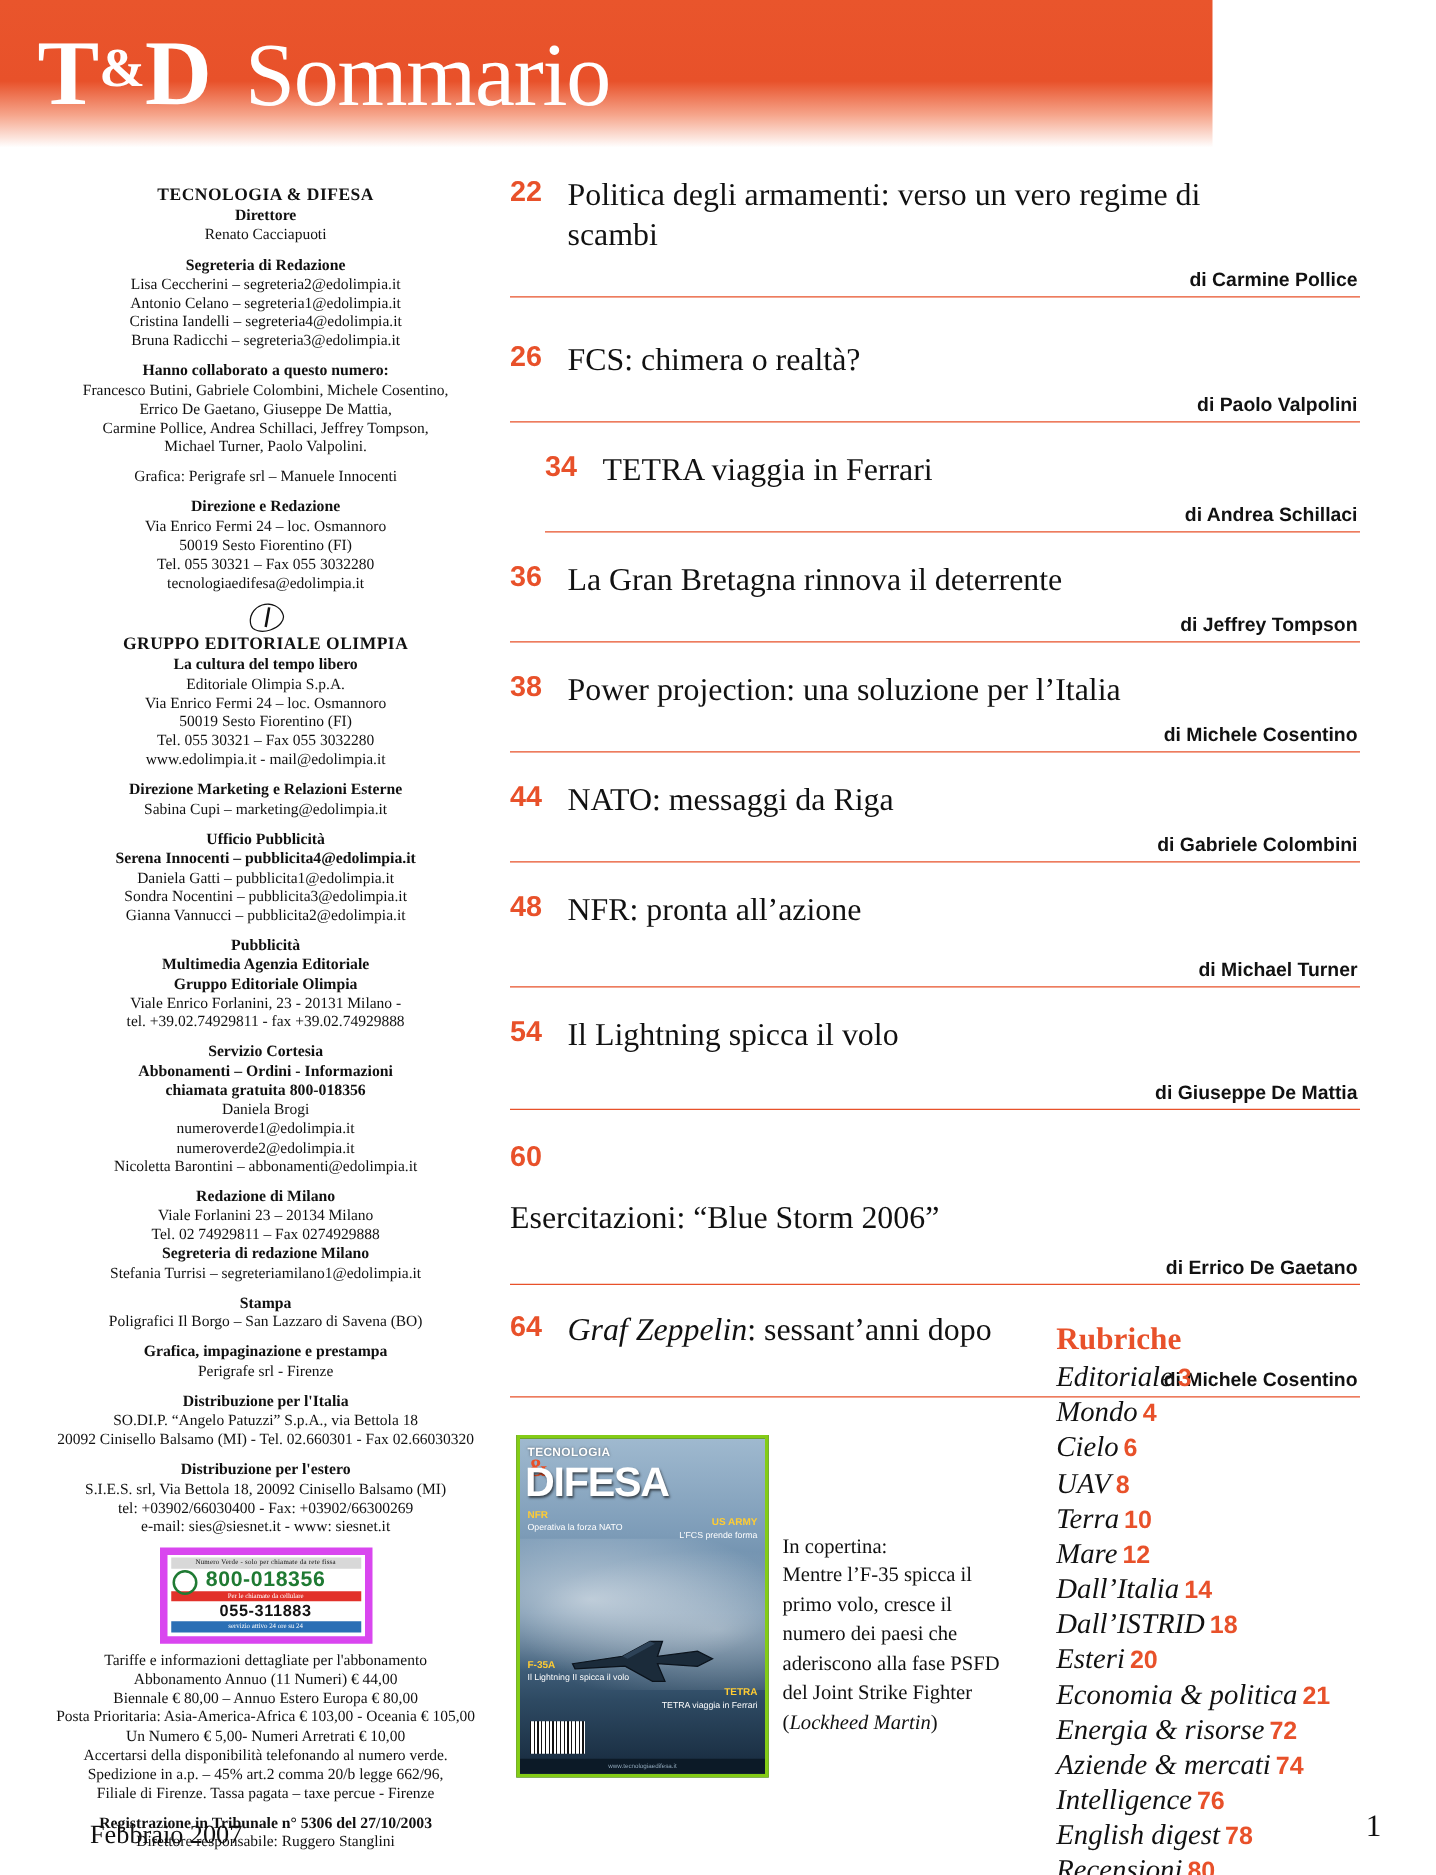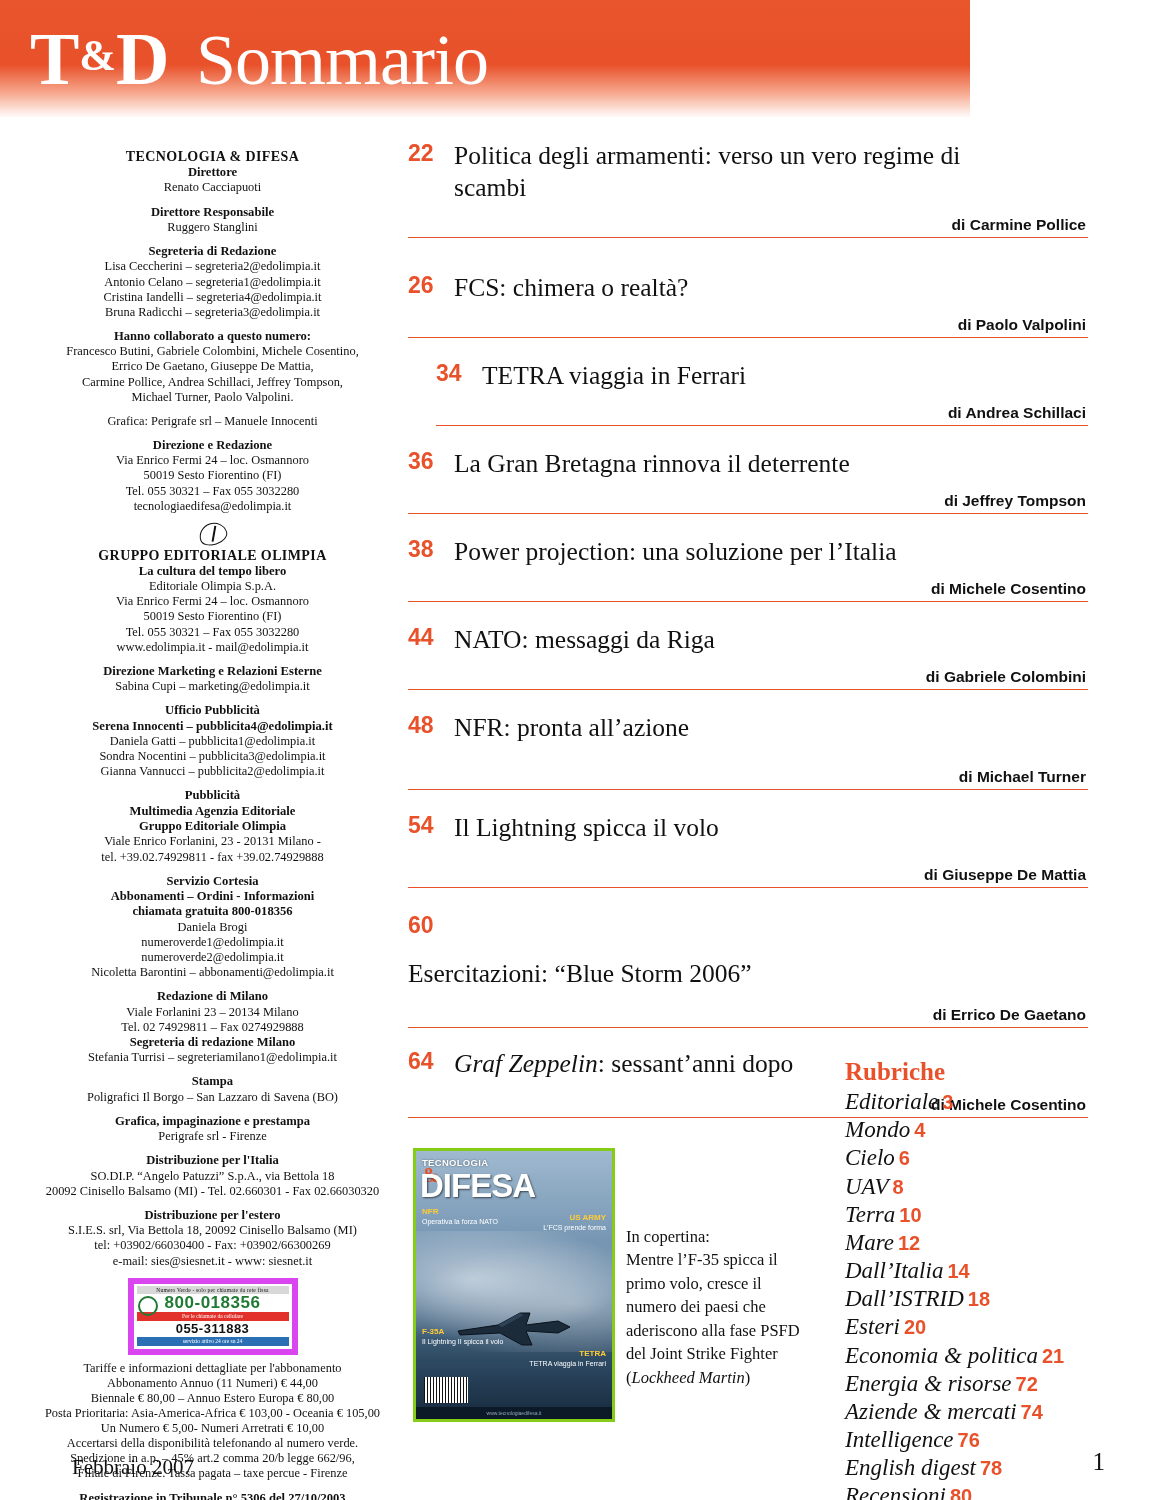--- a/index.html
+++ b/index.html
@@ -365,24 +365,20 @@
 </div>
 
 <div class="colophon">
 
   <div class="blk">
     <span class="ln hd-big">TECNOLOGIA &amp; DIFESA</span>
     <span class="ln hd">Direttore</span>
     <span class="ln">Renato Cacciapuoti</span>
   </div>
 
-  <div class="blk">
-    <span class="ln hd">Direttore Responsabile</span>
-    <span class="ln">Ruggero Stanglini</span>
-  </div>
 
   <div class="blk">
     <span class="ln hd">Segreteria di Redazione</span>
     <span class="ln">Lisa Ceccherini – segreteria2@edolimpia.it</span>
     <span class="ln">Antonio Celano – segreteria1@edolimpia.it</span>
     <span class="ln">Cristina Iandelli – segreteria4@edolimpia.it</span>
     <span class="ln">Bruna Radicchi – segreteria3@edolimpia.it</span>
   </div>
 
   <div class="blk">

